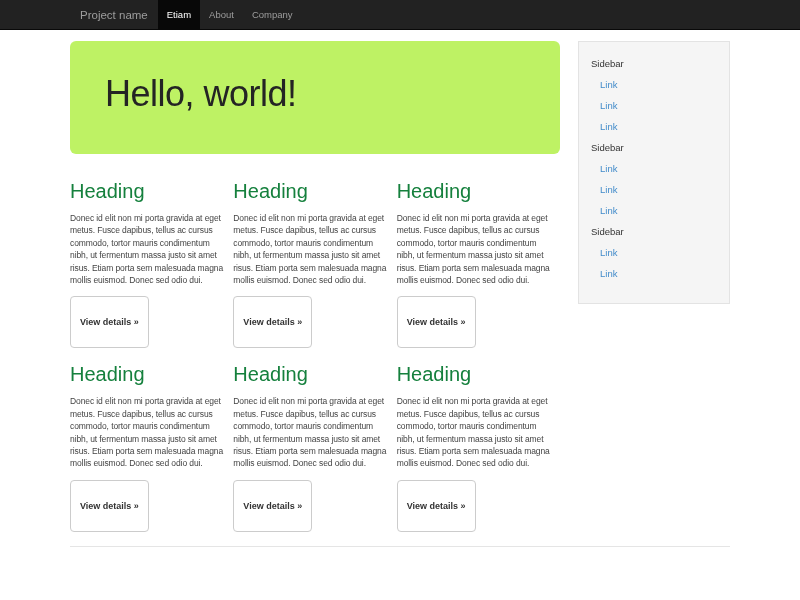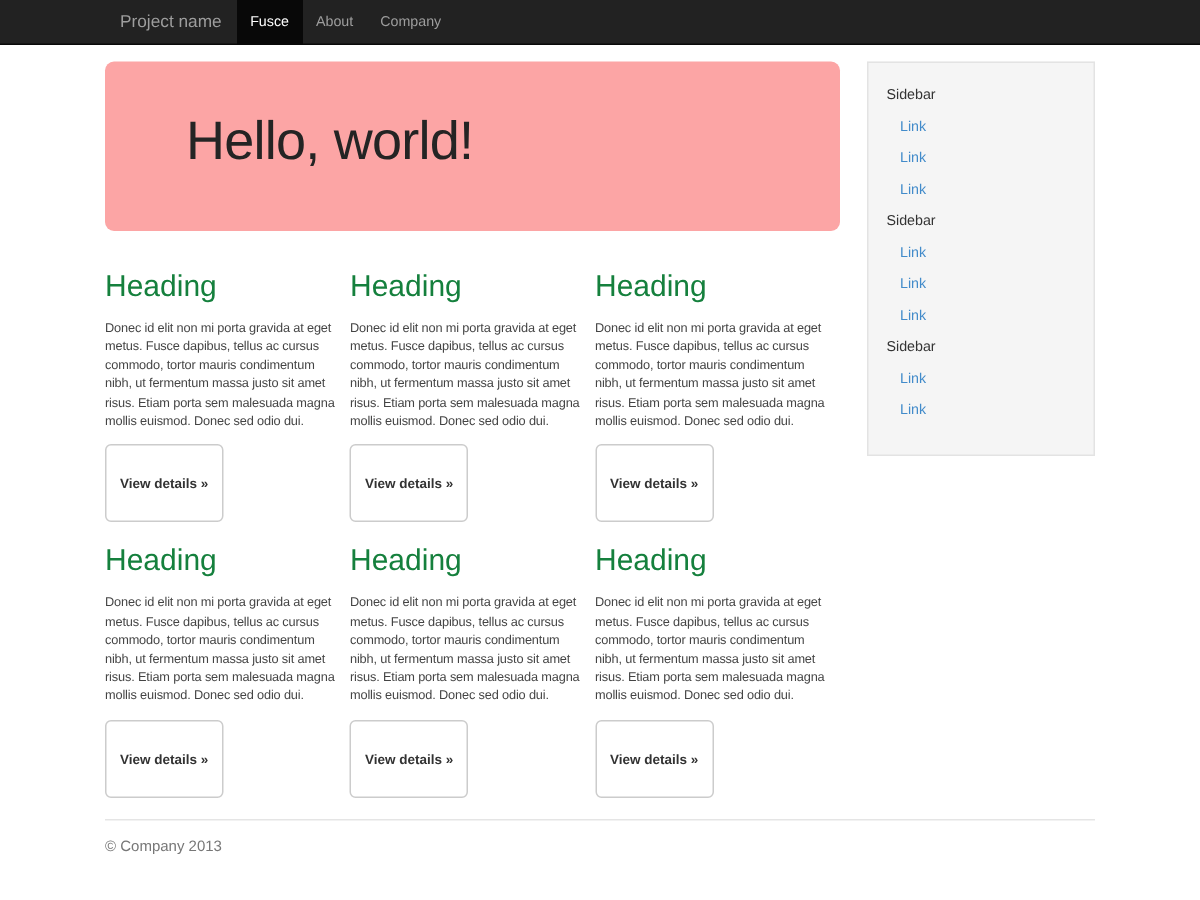--- a/index.html
+++ b/index.html
@@ -34,22 +34,22 @@
   .nav-item.active { background: #080808; color: #ffffff; }
 
   
   .container { width: 660px; margin: 0 auto; }
   .row-main { display: flex; align-items: flex-start; }
   .main-col { width: 490px; }
   .side-col { width: 152px; margin-left: 18px; }
 
   
   .jumbotron {
-    margin-top: 11px; background: #fca5a5; border-radius: 6px;
-    padding: 32px 30px 28px 54px;
+    margin-top: 11px; background: #bef264; border-radius: 6px;
+    padding: 32px 30px 28px 35px;
   }
   .jumbotron h1 {
     margin: 0 0 11px; font-size: 36px; font-weight: 500;
     color: #242424; letter-spacing: -0.5px;
   }
   .jumbotron p {
     margin: 0; font-size: 12.5px; line-height: 19px;
     color: #555; max-width: 398px; font-weight: normal;
   }
 
@@ -92,21 +92,21 @@
   }
   .footer p { margin: 12px 0; font-size: 10px; color: #777; }
 </style>
 </head>
 <body>
 
 <nav class="navbar">
   <div class="navbar-inner">
     <a class="brand">Project name</a>
     <ul class="nav-list">
-      <li class="nav-item active">Fusce</li>
+      <li class="nav-item active">Etiam</li>
       <li class="nav-item">About</li>
       <li class="nav-item">Company</li>
     </ul>
   </div>
 </nav>
 
 <div class="container">
   <div class="row-main">
 
     <div class="main-col">
@@ -172,15 +172,14 @@
           <a class="sb-link">Link</a>
           <a class="sb-link">Link</a>
         </div>
       </div>
     </aside>
 
   </div>
 
   <footer class="footer">
     <hr class="footer-hr">
-    <p>© Company 2013</p>
   </footer>
 </div>
 
 </body></html>

